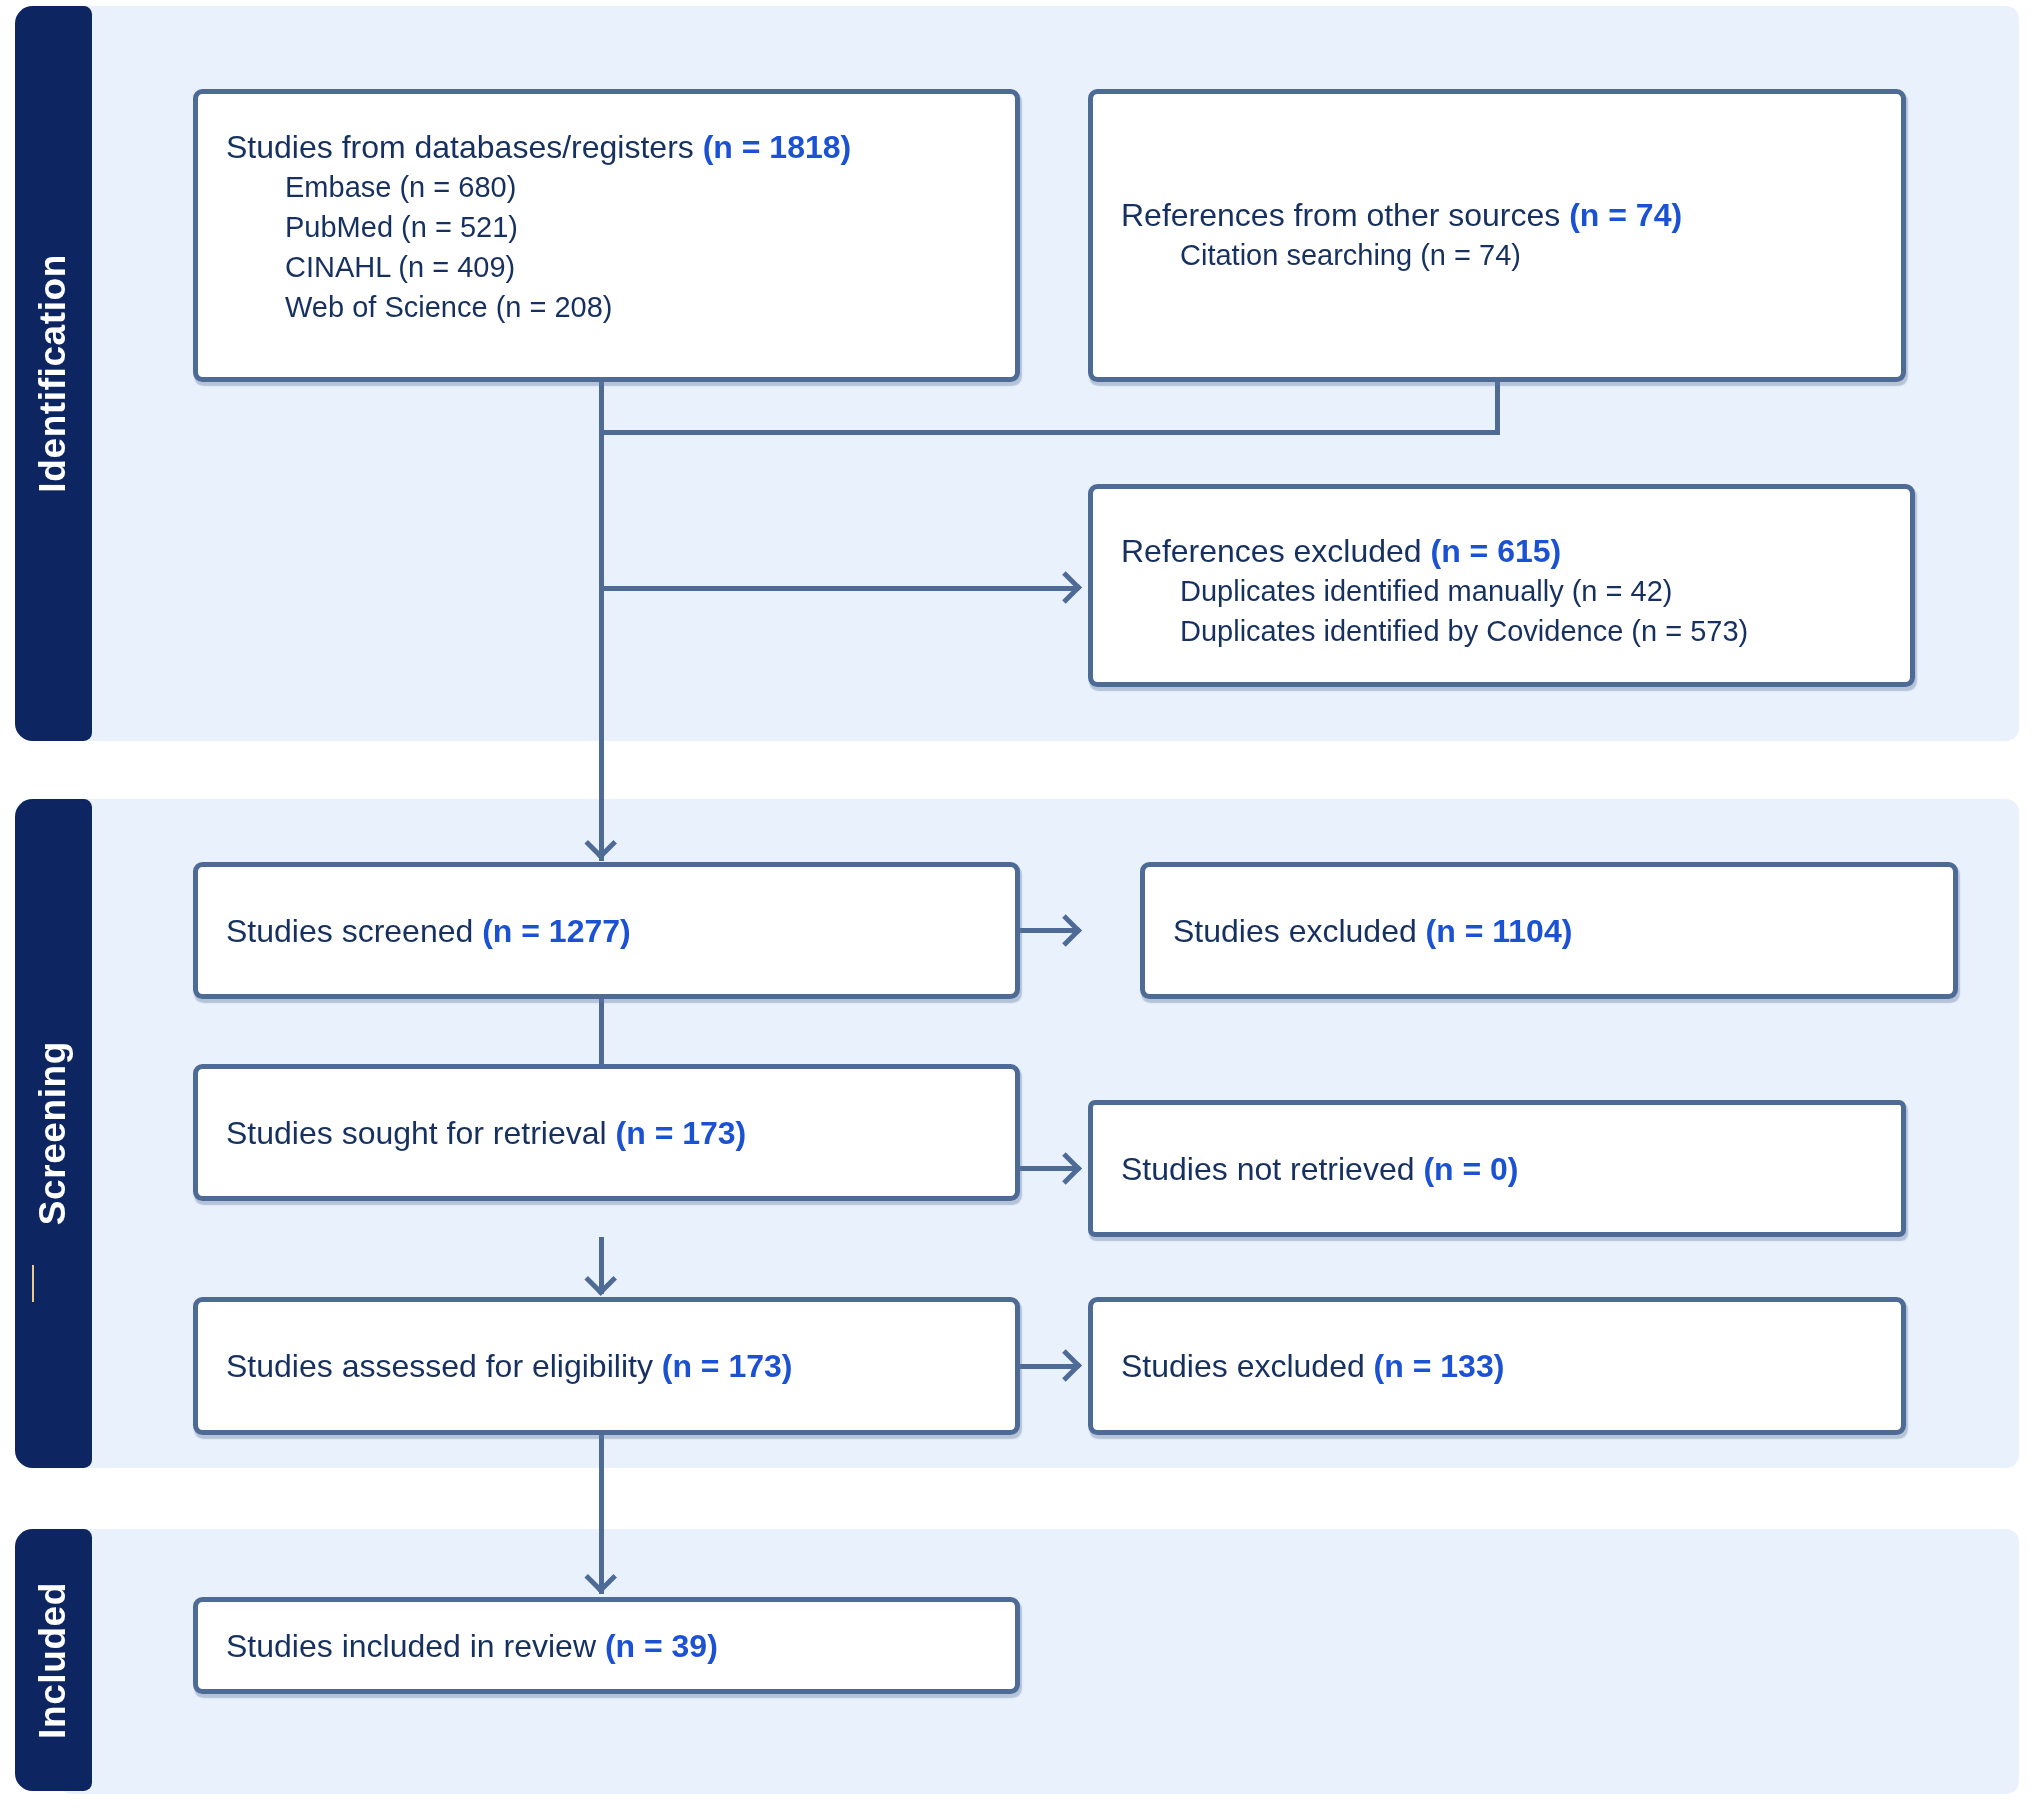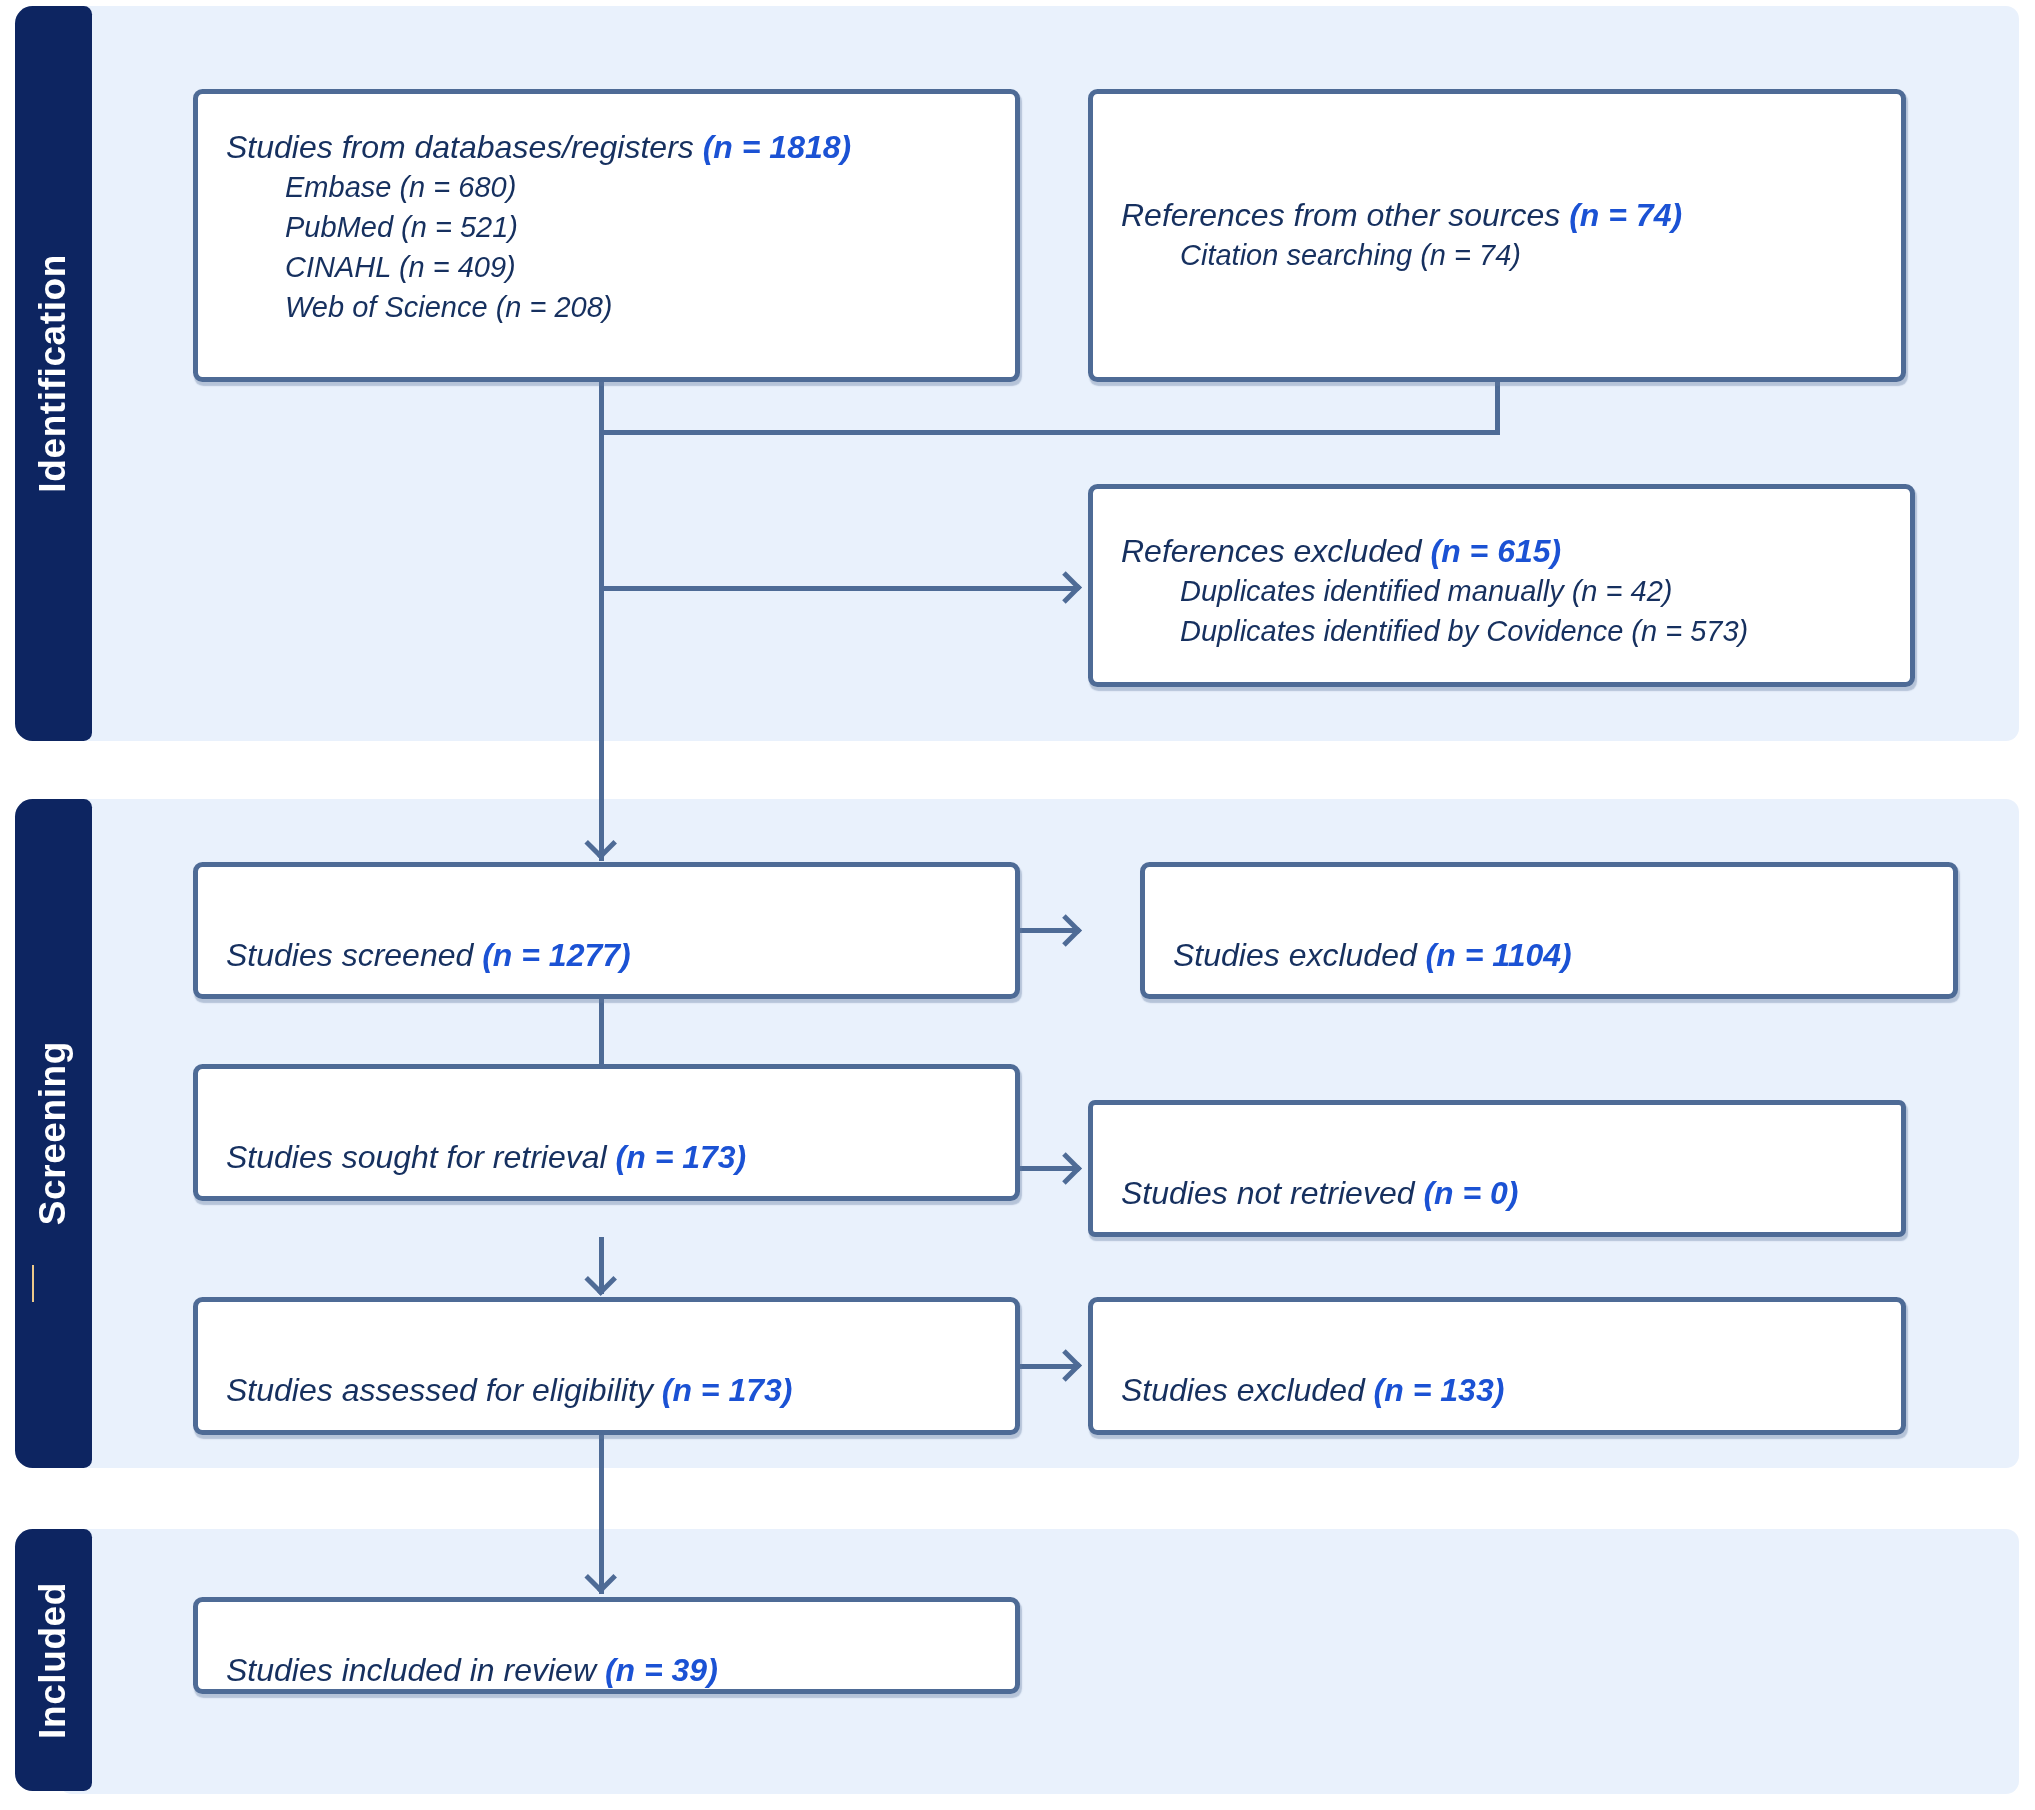--- a/index.html
+++ b/index.html
@@ -34,26 +34,26 @@
   .box{
     position:absolute;
     background:#ffffff;
     border:5.3px solid #4e6b96;
     border-radius:9.4px;
     box-sizing:border-box;
     box-shadow:1.8px 3.5px 1.2px rgba(96,122,158,0.38);
     color:#16305f;
     font-size:32px;
   }
-  .box .pad{padding:0 17.6px 0 28px;font-style:italic;}
+  .box .pad{padding:0 17.6px 0 28px;}
   .box-line{line-height:40px;white-space:nowrap;}
   .box .title{line-height:40px;white-space:nowrap;}
   .sub{font-size:29px;line-height:40px;margin-left:59px;white-space:nowrap;}
   .n{color:#1b52d4;font-weight:bold;}
-  .vcenter{display:flex;align-items:center;height:100%;margin-top:24px;}
+  .vcenter{display:flex;align-items:center;height:100%;}
   .seg{position:absolute;background:#4e6b96;}
   .chev{position:absolute;width:23.4px;height:23.4px;box-sizing:border-box;}
   .chev-down{border-right:5.3px solid #4e6b96;border-bottom:5.3px solid #4e6b96;transform:rotate(45deg);}
   .chev-right{border-top:5.3px solid #4e6b96;border-right:5.3px solid #4e6b96;transform:rotate(45deg);}
   .caret{position:absolute;background:#ecc98a;}
 </style>
 </head>
 <body>
 
 <div id="stage">

